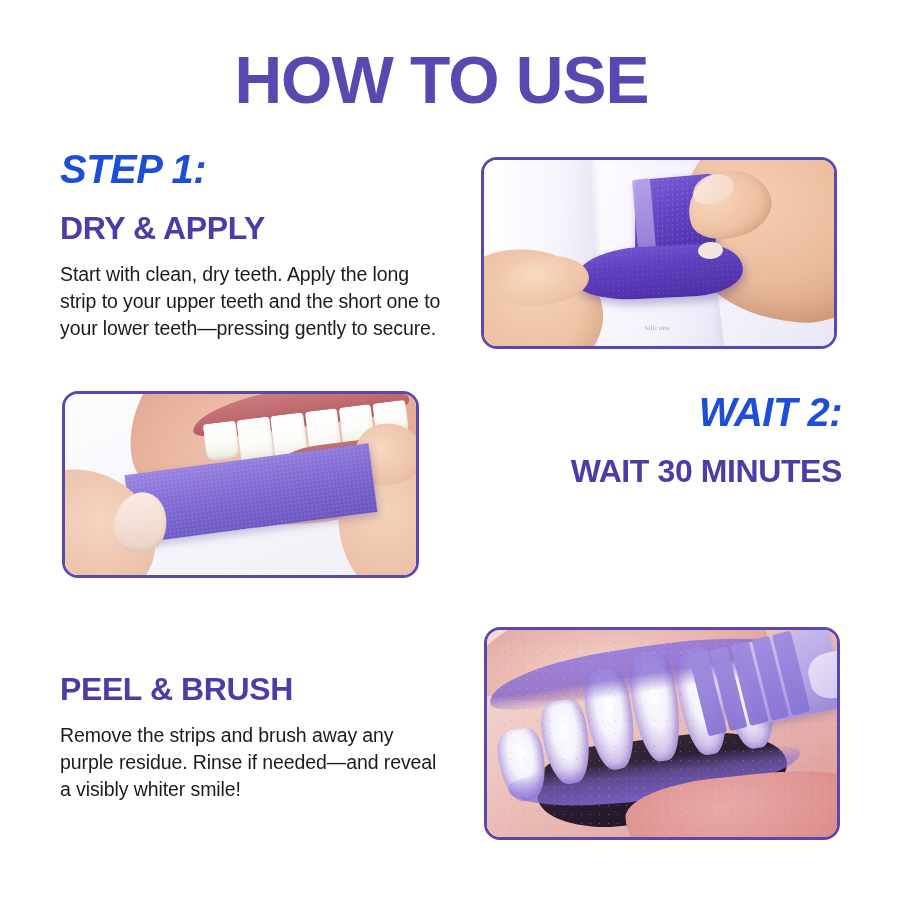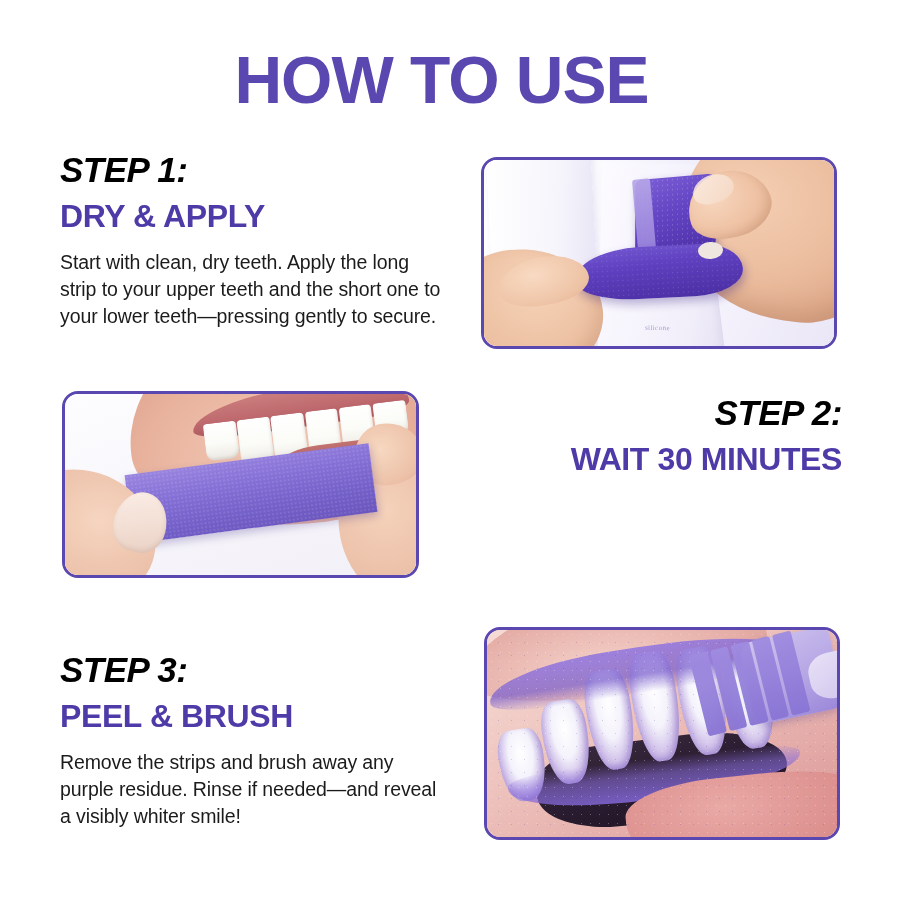--- a/index.html
+++ b/index.html
@@ -39,36 +39,36 @@
 
   
   .step-block {
     position: absolute;
   }
   .step-block.left  { left: 60px;  width: 390px; text-align: left; }
   .step-block.right { left: 450px; width: 392px; text-align: right; }
 
   .step-kicker {
     font-family: "Liberation Sans", sans-serif;
-    font-size: 35px;
+    font-size: 40px;
     line-height: 39px;
     font-weight: bold;
     font-style: italic;
     letter-spacing: -0.5px;
-    color: #000000;
+    color: #1d4ed8;
     white-space: nowrap;
   }
   .step-heading {
     font-family: "Liberation Sans", sans-serif;
     font-size: 32px;
     line-height: 38px;
     font-weight: bold;
     letter-spacing: -0.4px;
     color: #4e3ba8;
-    margin-top: 8px;
+    margin-top: 20px;
     white-space: nowrap;
   }
   .step-body {
     font-family: "Liberation Sans", sans-serif;
     font-size: 19.5px;
     line-height: 27px;
     font-weight: normal;
     color: #1b1b1b;
     margin-top: 14px;
     letter-spacing: -0.1px;
@@ -423,26 +423,25 @@
       <div class="p2-finger-r"></div>
       <div class="p2-strip">
         <div class="p2-strip-tex"></div>
       </div>
       <div class="p2-hand-l"></div>
       <div class="p2-nail-l"></div>
     </div>
   </div>
 
   <div class="step-block right" style="top:393px;">
-    <div class="step-kicker">STEP 2:</div>
+    <div class="step-kicker">WAIT 2:</div>
     <div class="step-heading">WAIT 30 MINUTES</div>
   </div>
 
   <div class="step-block left" style="top:650px;">
-    <div class="step-kicker">STEP 3:</div>
     <div class="step-heading">PEEL &amp; BRUSH</div>
     <div class="step-body">Remove the strips and brush away any purple residue. Rinse if needed—and reveal a visibly whiter smile!</div>
   </div>
 
   <div class="photo-panel" id="panel-3">
     <div class="photo-inner">
       <div class="p3-bg"></div>
       <div class="p3-lip-upper"></div>
       <div class="p3-mouth-dark"></div>
       <div class="p3-arch">

